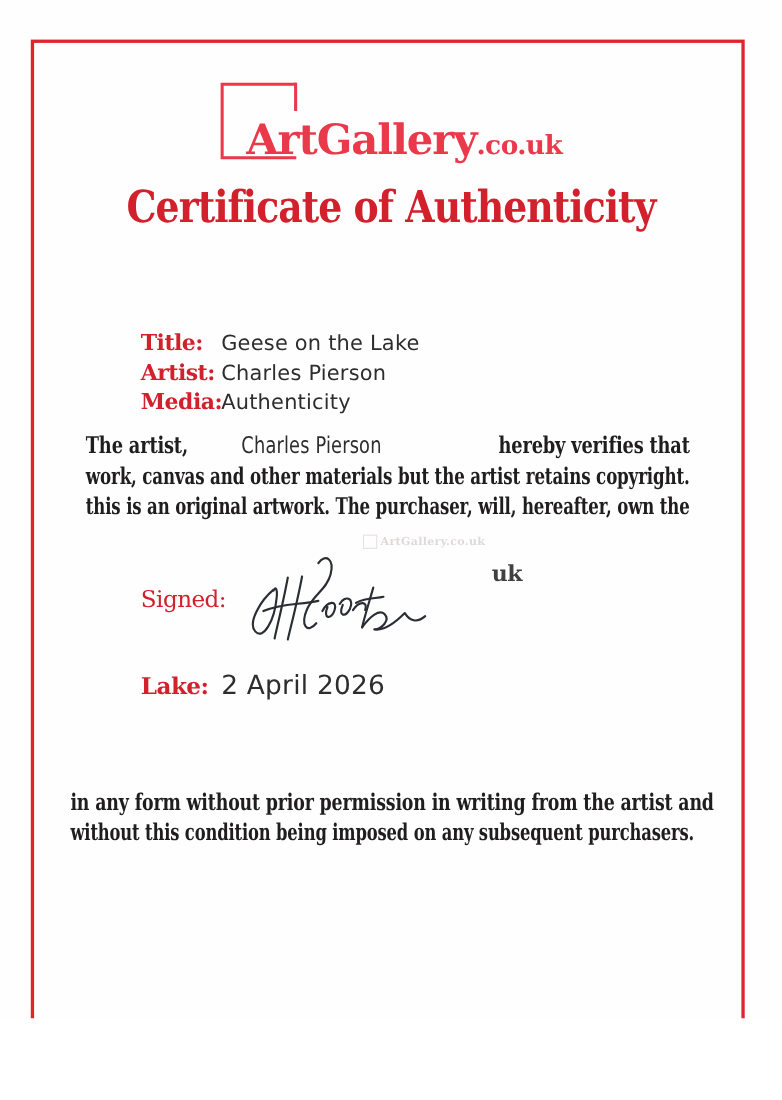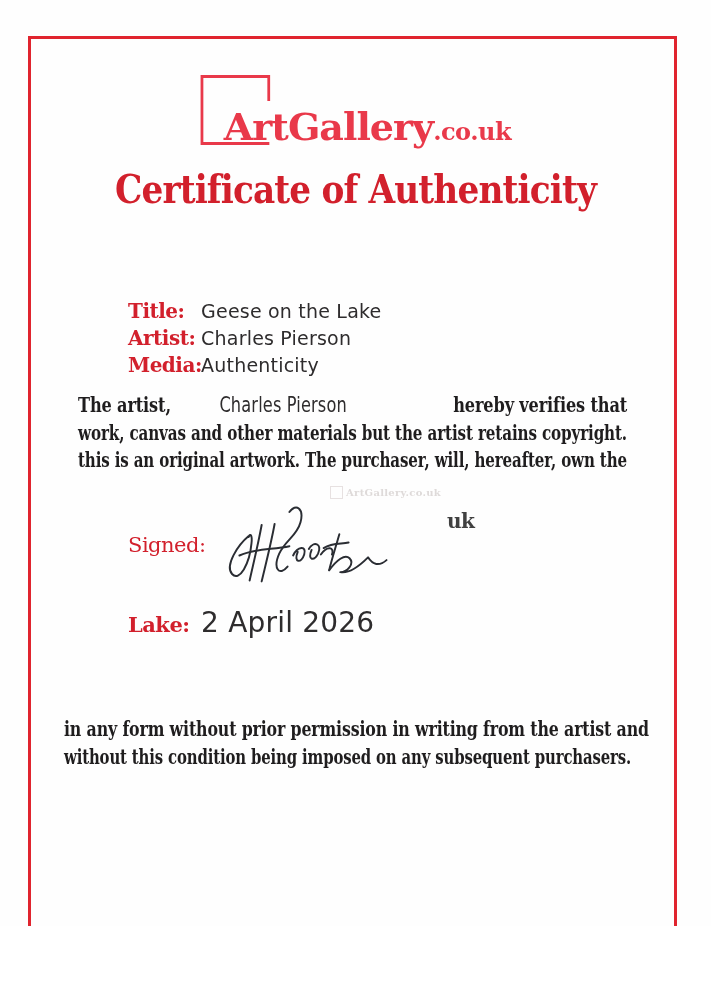--- a/index.html
+++ b/index.html
@@ -37,21 +37,21 @@
   .gap{display:inline-block;height:1px;}
   .name-sans{font-family:"DejaVu Sans", sans-serif;font-weight:normal;font-size:21px;
         color:var(--value-ink,#2e2c2d);letter-spacing:0.2px;}
 
   
   .signed-row{position:absolute;left:128px;top:533px;}
   .red-label{font-weight:normal;font-size:21px;color:var(--label-red,#d2202c);letter-spacing:-0.5px;}
   .signature{position:absolute;left:208px;top:497px;}
   .date-row{position:absolute;left:128px;top:609px;height:28px;line-height:28px;white-space:nowrap;}
   .date-row .detail-label{width:68px;font-size:21px;}
-  .date-row .detail-value{font-size:28px;margin-top:20px;}
+  .date-row .detail-value{font-size:24px;margin-top:20px;}
 
   
   .ghost{position:absolute;left:330px;top:486px;display:flex;align-items:center;gap:3px;
         opacity:0.85;pointer-events:none;}
   .ghost-square{display:inline-block;width:11px;height:11px;border:1px solid #e3dcdc;}
   .ghost-text{font-size:10px;font-weight:bold;color:#d9d4d3;letter-spacing:0.3px;
         font-family:"DejaVu Serif", serif;}
   .ghost-uk{position:absolute;left:447px;top:497px;font-size:20px;font-weight:bold;
         color:#404040;letter-spacing:-0.5px;pointer-events:none;margin-top:12px;}
 </style>

